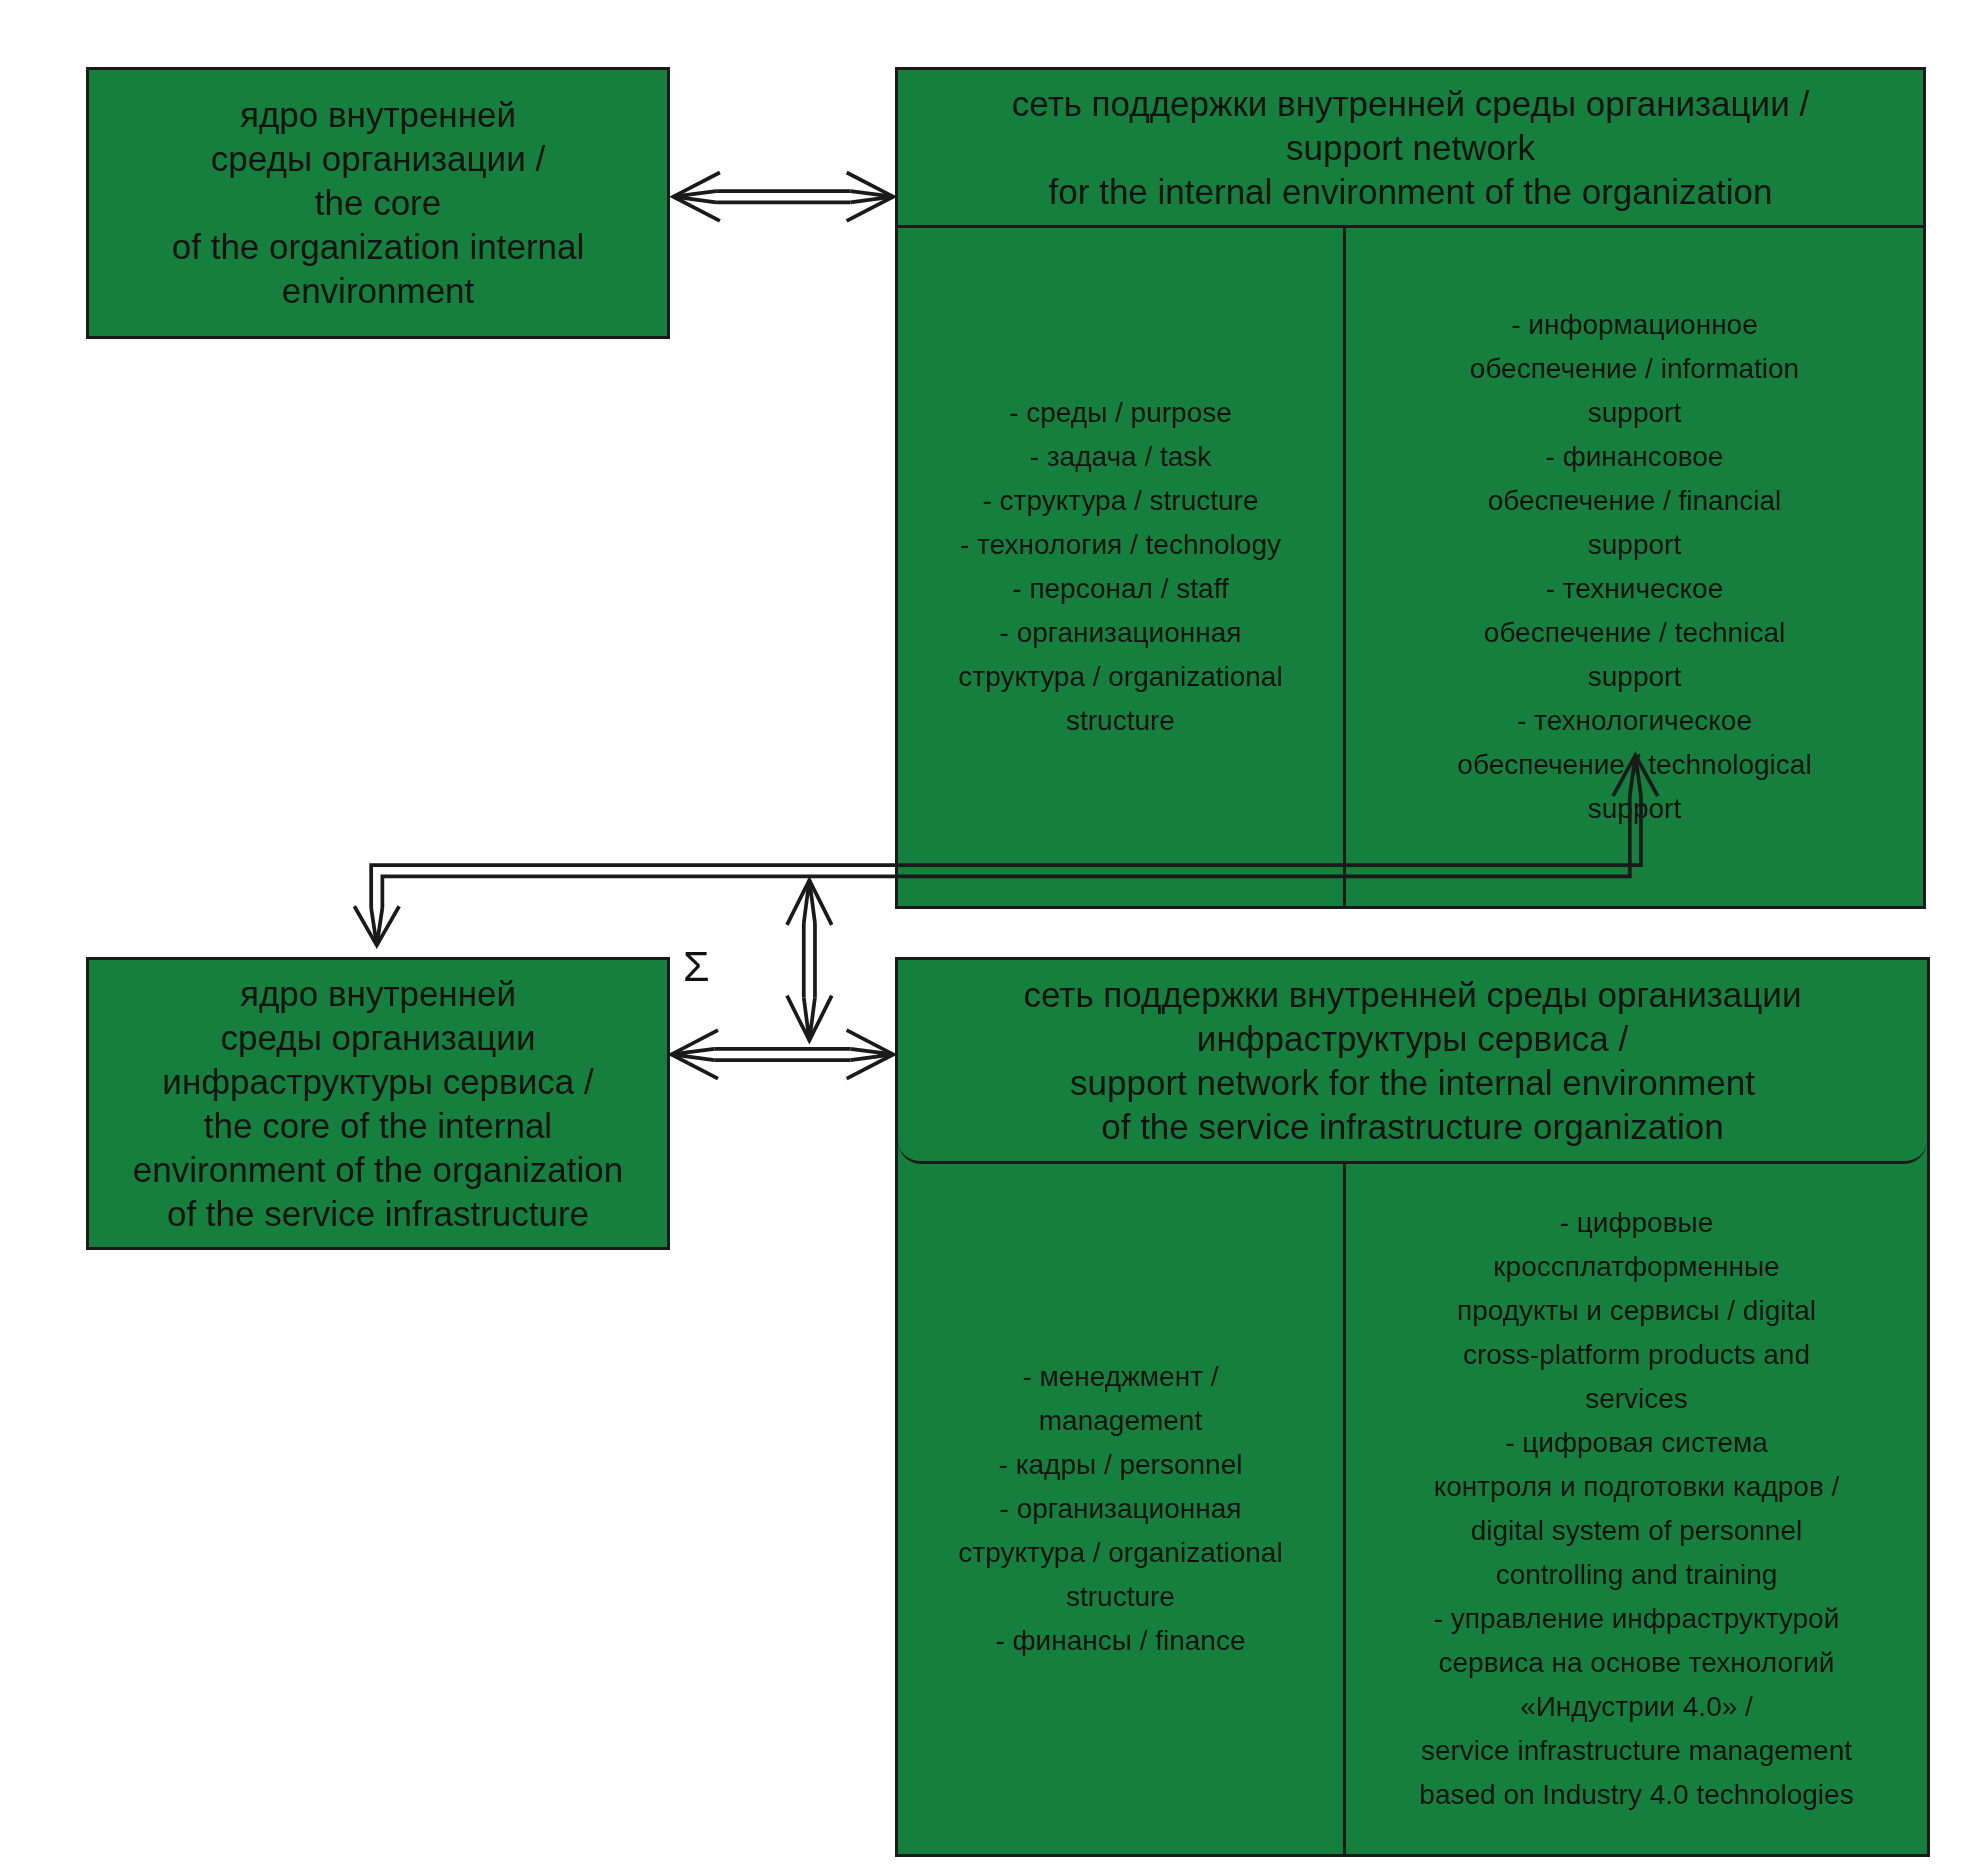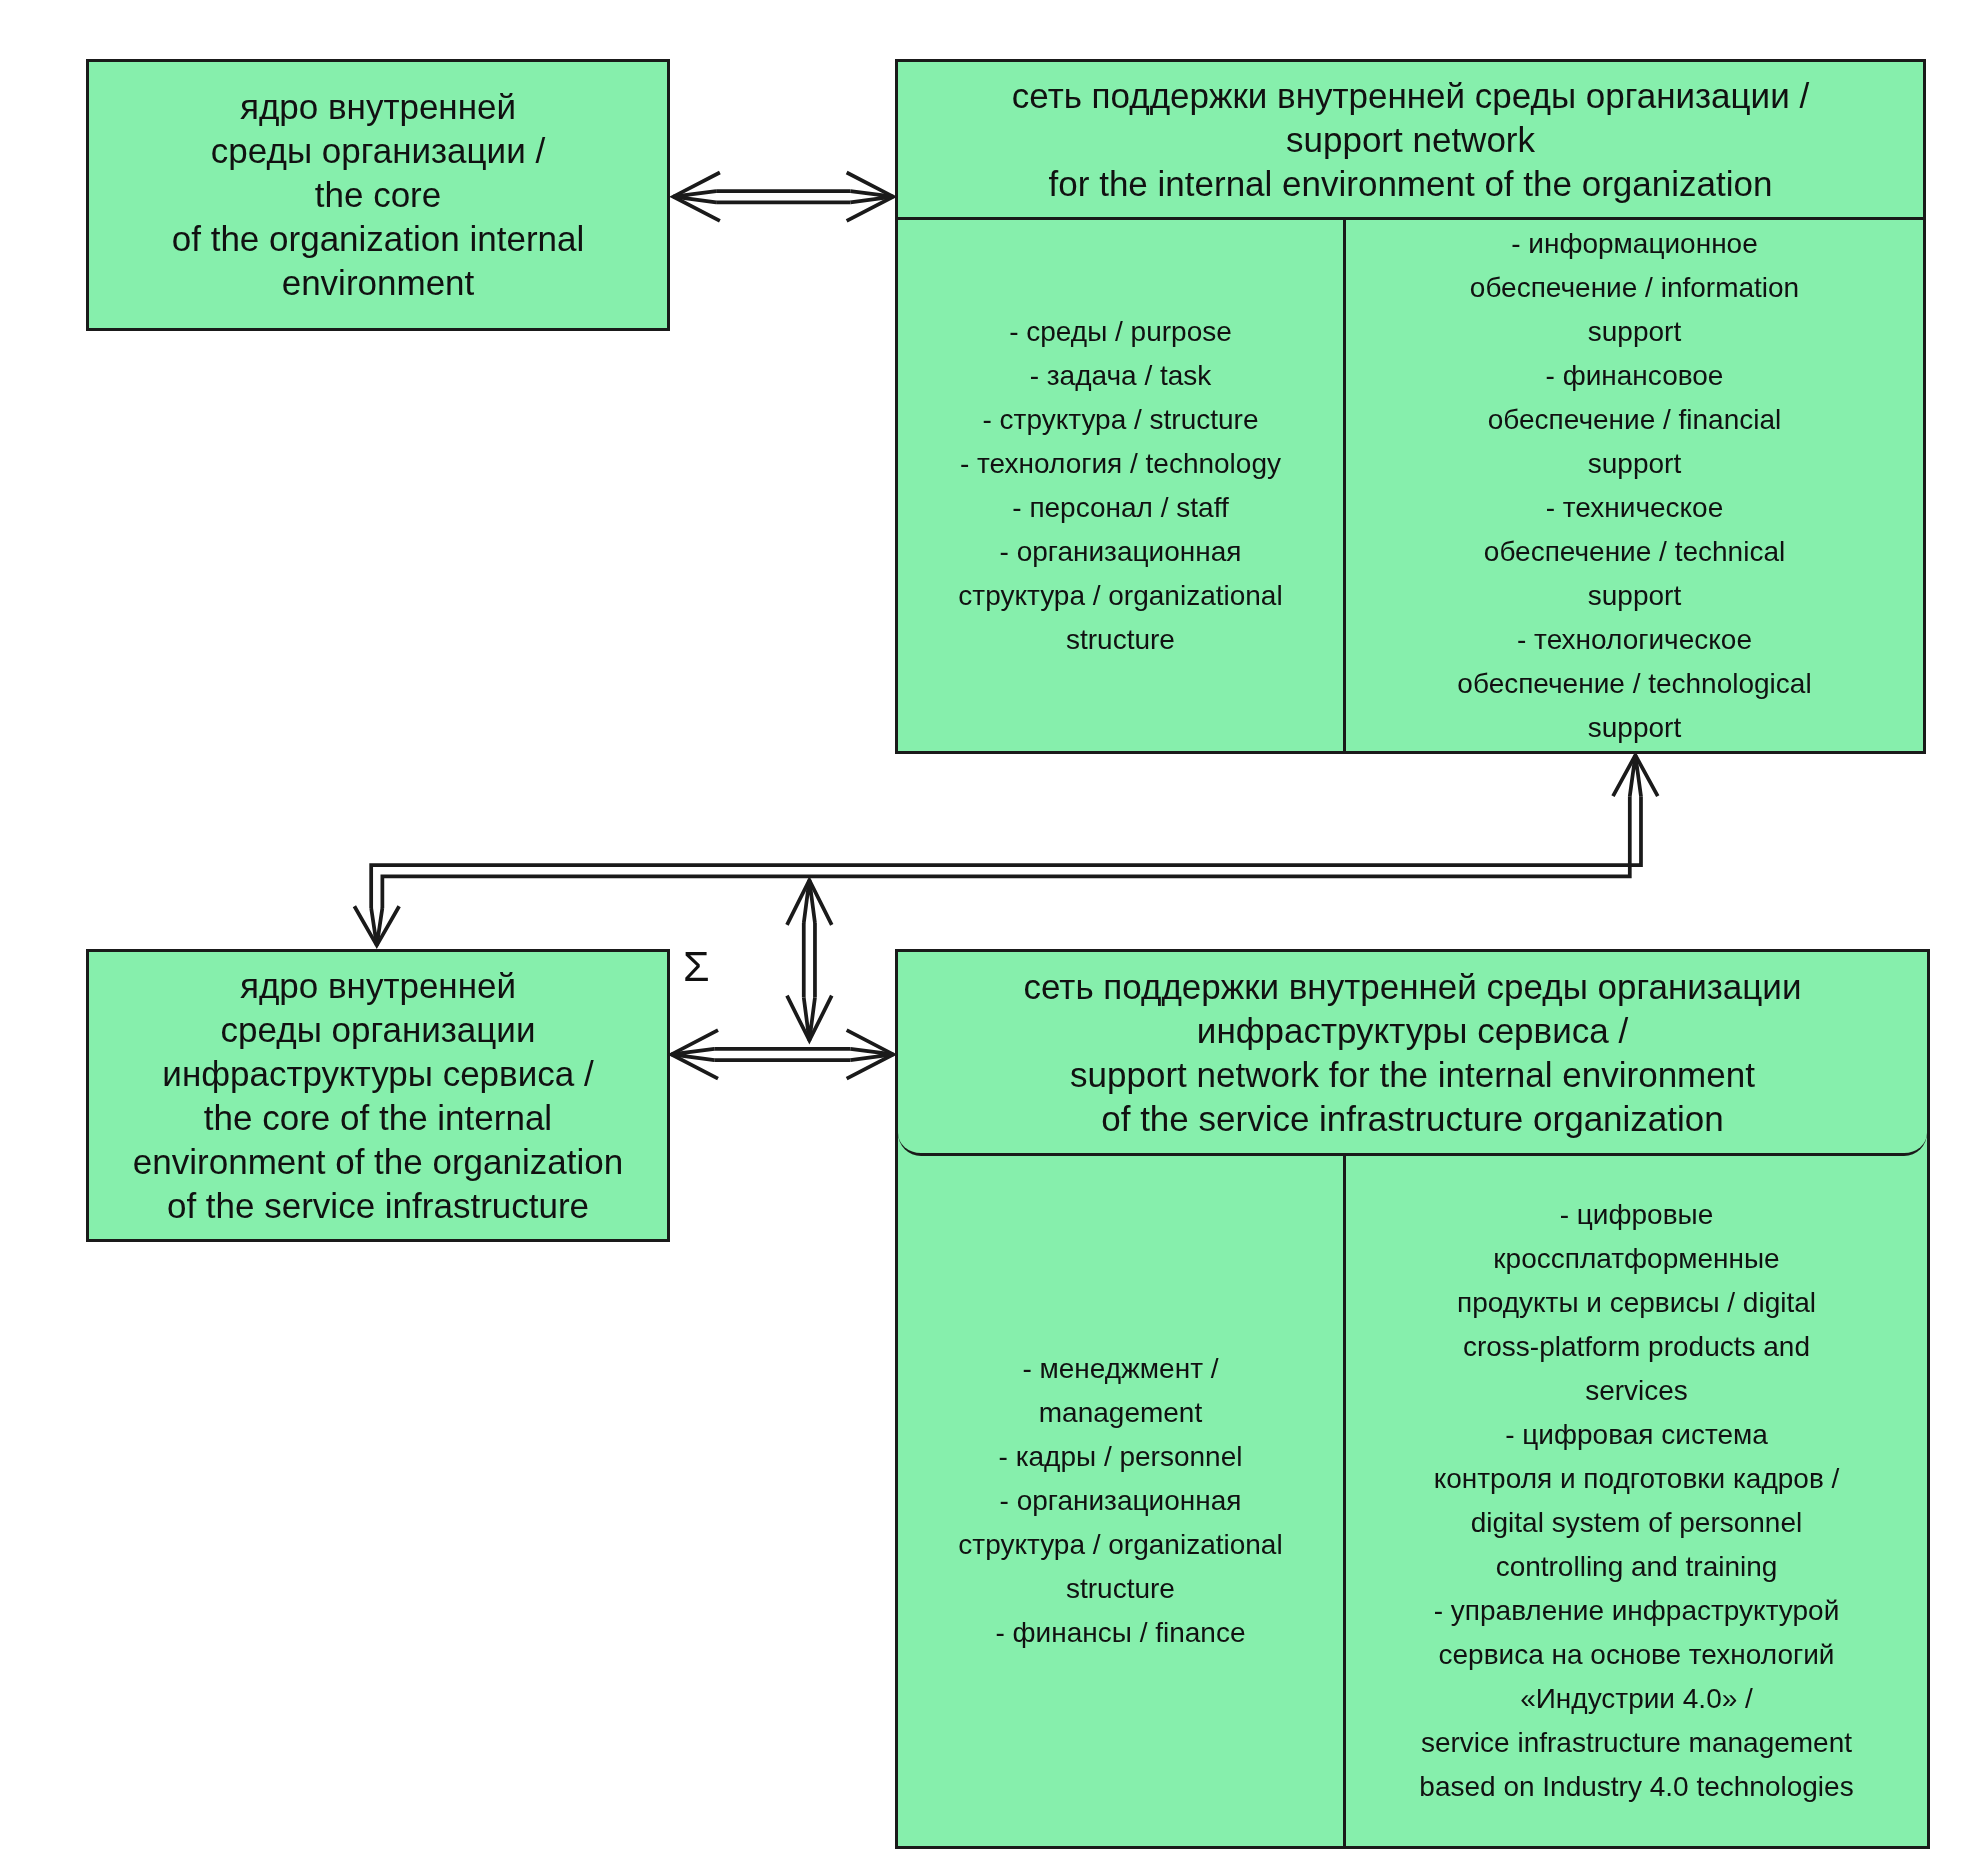--- a/index.html
+++ b/index.html
@@ -7,24 +7,25 @@
     position:relative;
     width:1973px;height:1873px;
     background:#ffffff;
     font-family:"Liberation Sans", sans-serif;
     color:#111111;
     overflow:hidden;
   }
   .box{
     position:absolute;
     border:3.7px solid #1a1a1a;
-    background:#86efac;
+    background:#15803d;
     box-sizing:border-box;
     display:flex;
     flex-direction:column;
+    margin-top:8px;
   }
   .center-text{
     flex:1;
     display:flex;
     align-items:center;
     justify-content:center;
     text-align:center;
     white-space:pre-line;
     font-size:35px;
     line-height:44px;
@@ -58,21 +59,21 @@
   }
   .col-left{
     width:448px;
     flex:none;
     border-right:3.7px solid #1a1a1a;
   }
   .col-right{
     flex:1;
   }
   #box-core-org{left:86px;top:59px;width:584px;height:272px;}
-  #box-support-org{left:895px;top:59px;width:1031px;height:695px;justify-content:center;}
+  #box-support-org{left:895px;top:59px;width:1031px;height:842px;justify-content:center;}
   #box-support-org .box-header{height:158px;}
   #box-core-service{left:86px;top:949px;width:584px;height:293px;}
   #box-support-service{left:895px;top:949px;width:1035px;height:900px;}
   #box-support-service .box-header{height:204px;border-radius:23px;}
   .sigma{
     position:absolute;
     left:683px;top:943px;
     font-size:43px;
     line-height:47px;
   }

